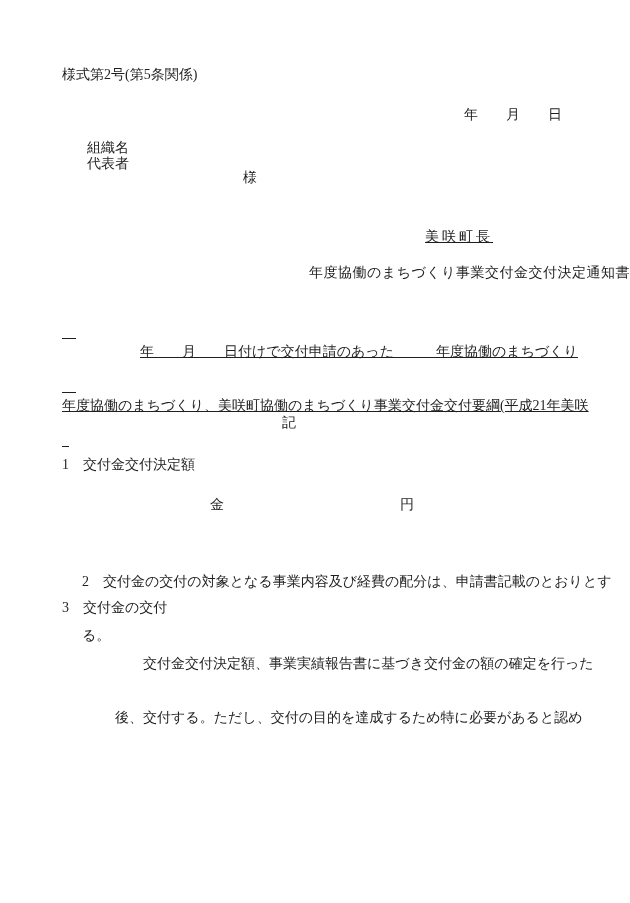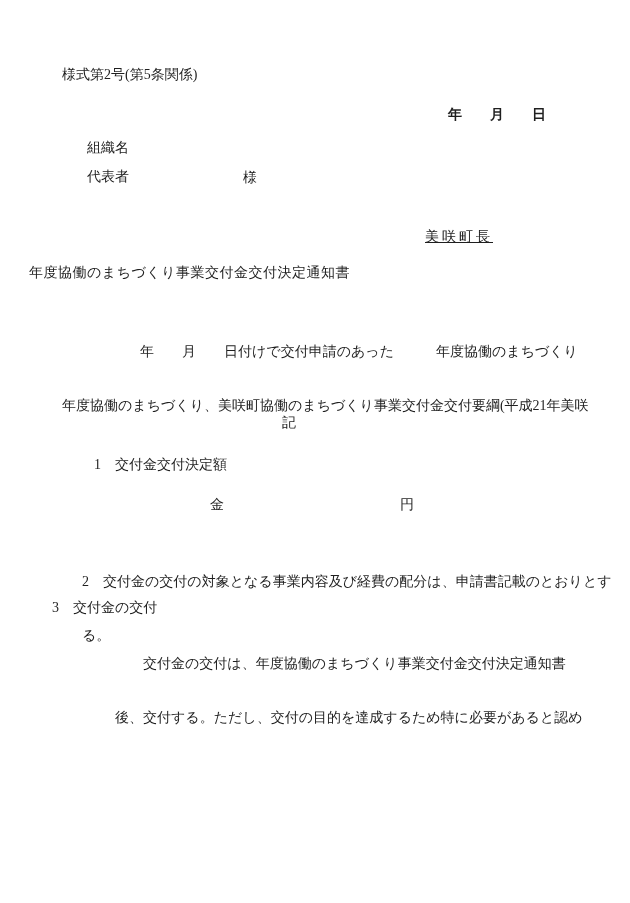--- a/index.html
+++ b/index.html
@@ -11,59 +11,59 @@
     font-family: "Liberation Serif", "DejaVu Serif", serif;
     font-size: 14px;
     color: #1f1f1f;
     overflow: hidden;
   }
   .abs { position: absolute; white-space: pre; }
   .line { white-space: pre; line-height: 22px; height: 22px; }
   .indent-first { text-indent: 78px; }
   .item3-indent { text-indent: 28px; }
   .issuer { letter-spacing: 3px; text-decoration: underline; }
-  .title-center { left: 0; right: 0; text-align: left; letter-spacing: 0.5px; }
+  .title-center { left: 0; right: 0; text-align: right; letter-spacing: 0.5px; }
 </style>
 </head>
 <body>
 
 <div class="page">
 
   <div class="abs" style="top:66px; left:62px;">様式第2号(第5条関係)</div>
 
-  <div class="abs" style="top:106px; right:84px;font-weight:bold;">年　　月　　日</div>
+  <div class="abs" style="top:106px; right:68px;">年　　月　　日</div>
 
   <div class="abs" style="top:139px; left:87px;">組織名</div>
 
-  <div class="abs" style="top:168px; left:87px;">代表者</div>
+  <div class="abs" style="top:155px; left:87px;">代表者</div>
 
   <div class="abs" style="top:169px; left:243px;">様</div>
 
   <div class="abs issuer" style="top:228px; left:425px;">美咲町長</div>
 
   <div class="abs title-center" style="top:264px;">　　年度協働のまちづくり事業交付金交付決定通知書</div>
 
-  <div class="abs" style="top:309px; left:62px; width:512px;">
+  <div class="abs" style="top:309px; left:62px; width:512px;text-decoration:underline;">
     <div class="line indent-first">年　　月　　日付けで交付申請のあった　　　年度協働のまちづくり</div>
     <div class="line">年度協働のまちづくり、美咲町協働のまちづくり事業交付金交付要綱(平成21年美咲</div>
   </div>
 
   <div class="abs" style="top:414px; left:282px;">記</div>
 
-  <div class="abs" style="top:456px; left:62px;margin-left:32px;">1　交付金交付決定額</div>
+  <div class="abs" style="top:456px; left:62px;">1　交付金交付決定額</div>
 
   <div class="abs" style="top:496px; left:210px;">金</div>
 
   <div class="abs" style="top:496px; left:400px;">円</div>
 
   <div class="abs" style="top:539px; left:62px;margin-left:20px;">
     <div class="line">2　交付金の交付の対象となる事業内容及び経費の配分は、申請書記載のとおりとす</div>
     <div class="line">る。</div>
   </div>
 
-  <div class="abs" style="top:599px; left:52px;">3　交付金の交付</div>
+  <div class="abs" style="top:599px; left:62px;">3　交付金の交付</div>
 
   <div class="abs" style="top:621px; left:115px;">
-    <div class="line item3-indent">交付金の交付は、年度協働のまちづくり事業交付金交付決定通知書</div>
+    <div class="line item3-indent">交付金交付決定額、事業実績報告書に基づき交付金の額の確定を行った</div>
     <div class="line">後、交付する。ただし、交付の目的を達成するため特に必要があると認め</div>
   </div>
 
 </div>
 
 </body></html>

